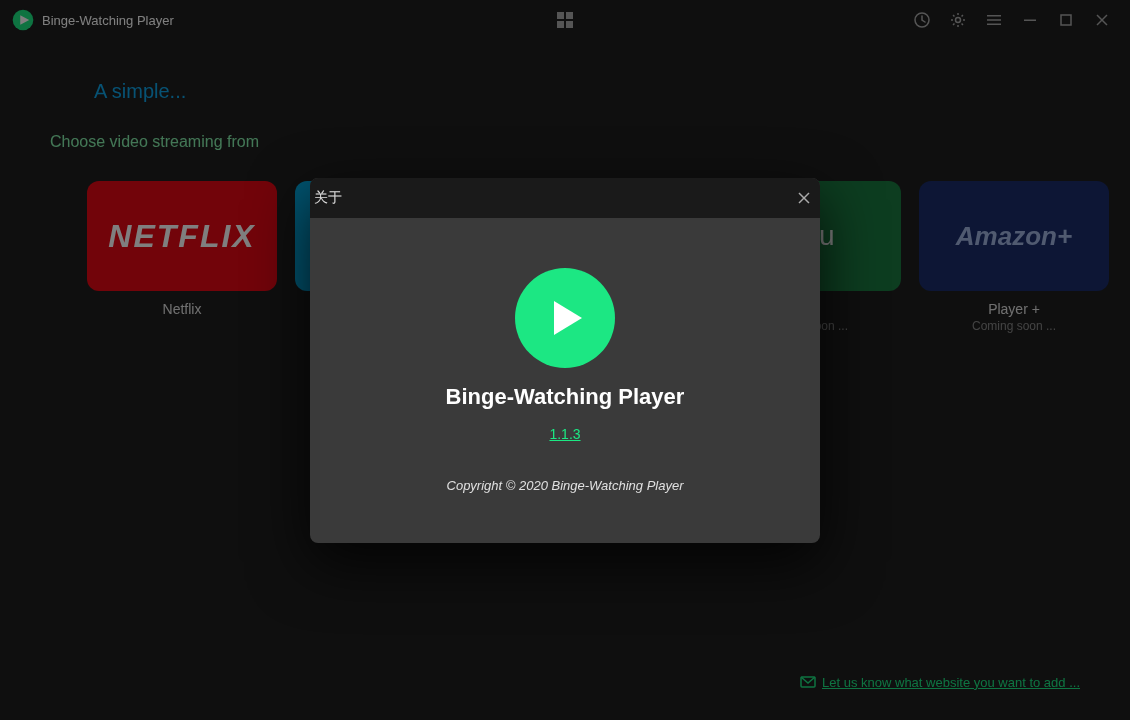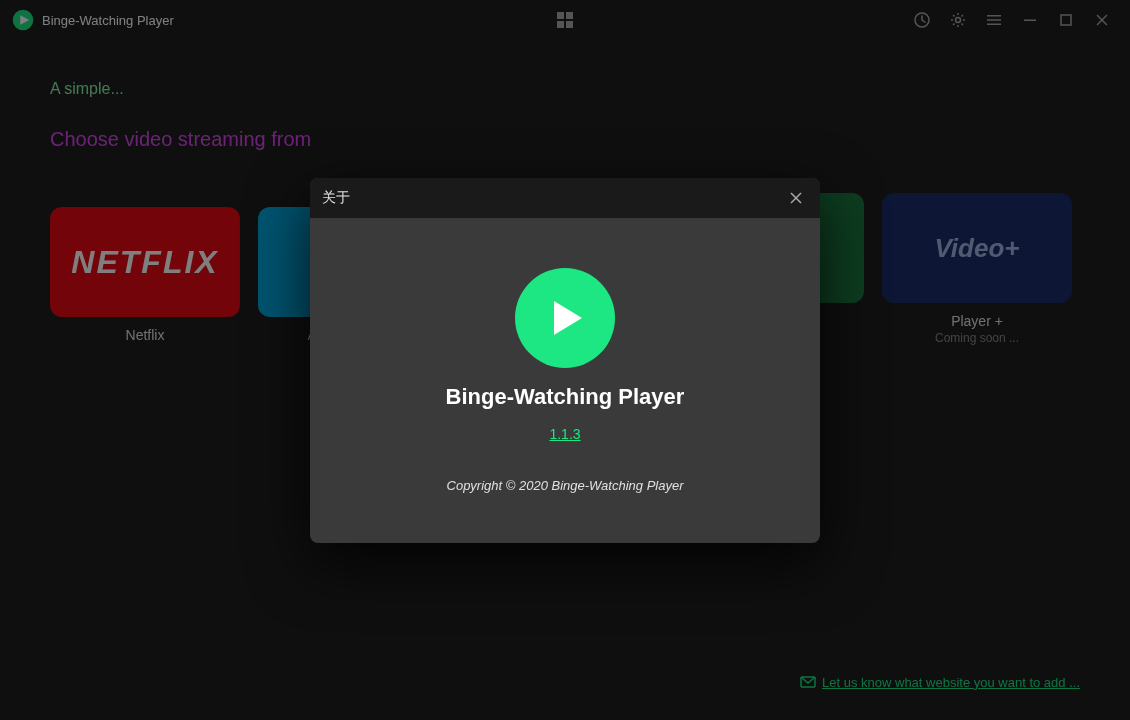--- a/index.html
+++ b/index.html
@@ -74,36 +74,38 @@
       height: 680px;
       background: #1f1f1f;
       position: relative;
       display: flex;
       flex-direction: column;
       align-items: flex-start;
       padding: 40px 50px;
     }
 
     #subtitle-text {
+      color: #0ea5e9;
+      font-size: 20px;
+      margin-bottom: 30px;
+      margin-left: 44px;
+    }
+
+    #choose-label {
       color: #86efac;
       font-size: 16px;
+      font-weight: 400;
       margin-bottom: 30px;
     }
 
-    #choose-label {
-      color: #d946ef;
-      font-size: 20px;
-      font-weight: 400;
-      margin-bottom: 42px;
-    }
-
     #streaming-list {
       display: flex;
       gap: 18px;
-      align-items: flex-end;
+      align-items: flex-start;
+      margin-left: 37px;
     }
 
     .streaming-item {
       display: flex;
       flex-direction: column;
       align-items: center;
       cursor: pointer;
     }
     .streaming-thumb {
       width: 190px;
@@ -176,21 +178,21 @@
       border-radius: 8px;
       overflow: hidden;
       box-shadow: 0 20px 60px rgba(0,0,0,0.8);
     }
     #dialog-titlebar {
       background: #1a1a1a;
       height: 40px;
       display: flex;
       align-items: center;
       justify-content: space-between;
-      padding: 0 12px;
+      padding: 0 4px;
     }
     #dialog-title {
       color: #e0e0e0;
       font-size: 14px;
     }
     #dialog-close-btn {
       color: #aaa;
       font-size: 16px;
       cursor: pointer;
       width: 24px;
@@ -402,21 +404,21 @@
     <div class="streaming-item">
       <div class="streaming-thumb hulu-bg">
         <span class="hulu-logo">hulu</span>
       </div>
       <span class="streaming-label">Hulu</span>
       <span class="streaming-soon">Coming soon ...</span>
     </div>
 
     <div class="streaming-item">
       <div class="streaming-thumb disney-bg">
-        <span class="disney-logo">Video+</span>
+        <span class="disney-logo">Amazon+</span>
       </div>
       <span class="streaming-label">Player +</span>
       <span class="streaming-soon">Coming soon ...</span>
     </div>
 
   </div>
 
   <div id="feedback-link">
     <svg width="16" height="16" viewBox="0 0 16 16" fill="none" stroke="#1CE783" stroke-width="1.5">
       <rect x="1" y="3" width="14" height="10" rx="1"></rect>

